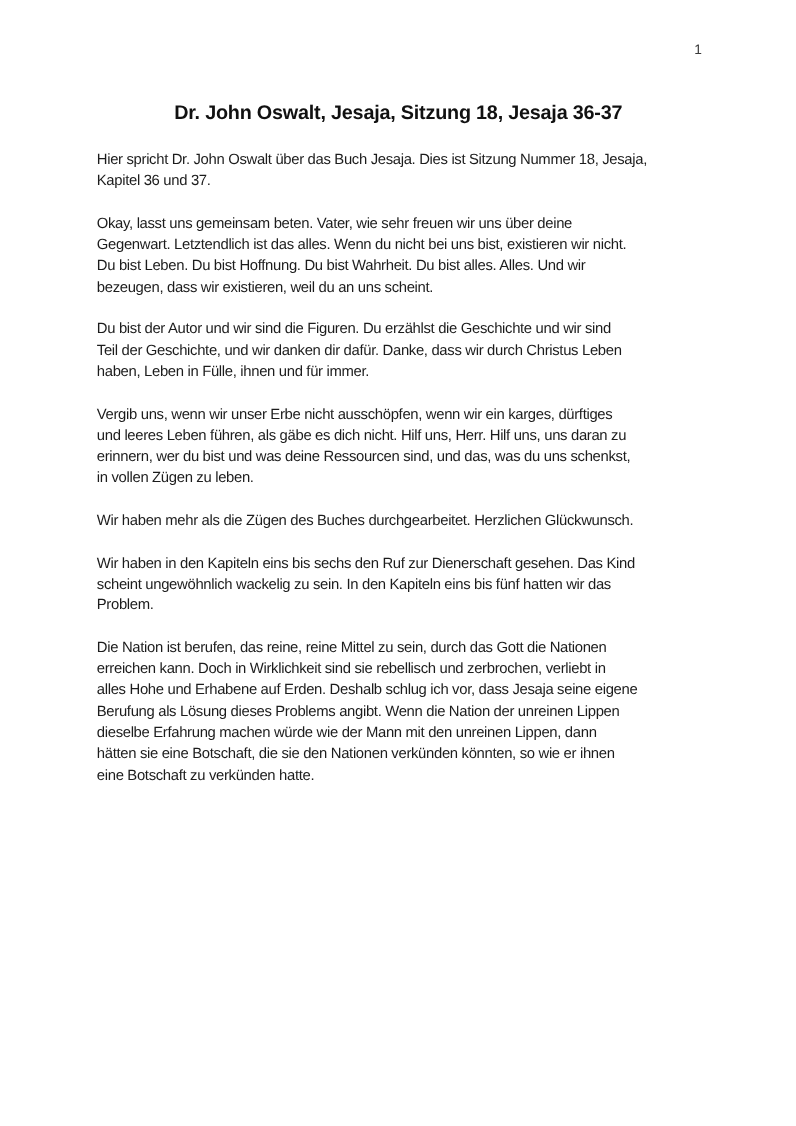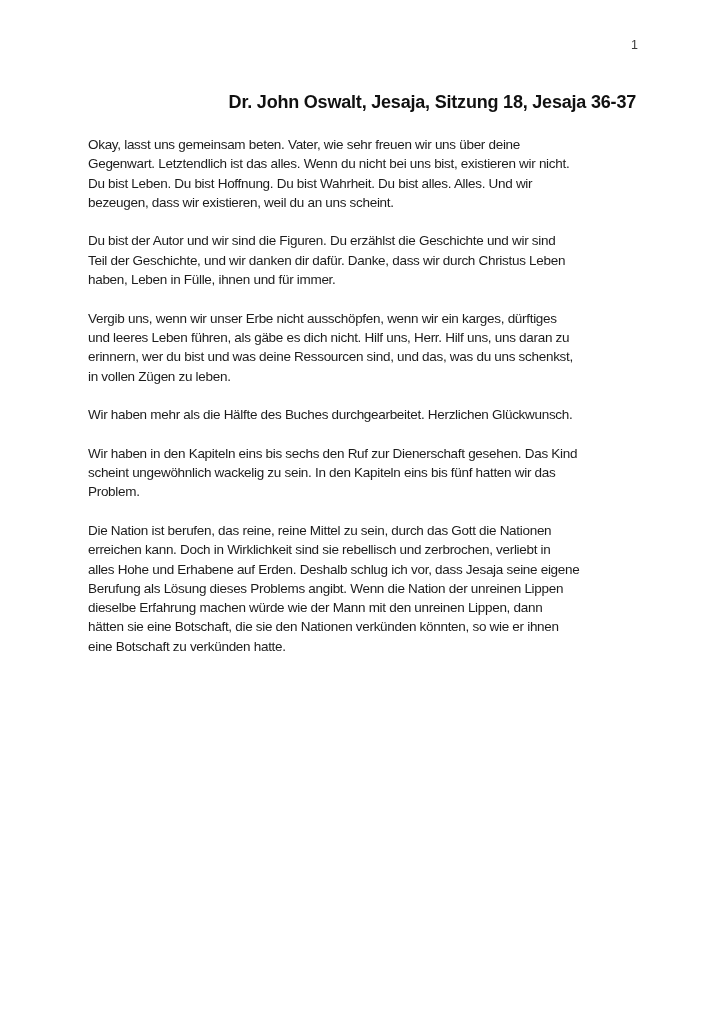--- a/index.html
+++ b/index.html
@@ -24,21 +24,21 @@
       line-height: 14px;
       color: #3a3a3a;
     }
     .content {
       position: absolute;
       left: 88px;
       top: 88px;
       width: 548px;
     }
     .title-block {
-      text-align: right;
+      text-align: center;
       font-weight: bold;
       color: #111111;
       letter-spacing: -0.2px;
     }
     .title-line {
       font-size: 18px;
       line-height: 28px;
     }
     .paragraphs {
       margin-top: 19px;
@@ -59,32 +59,34 @@
 
   <div class="page-number">1</div>
 
   <div class="content">
 
     <div class="title-block">
       <div class="title-line">Dr. John Oswalt, Jesaja, Sitzung 18, Jesaja 36-37</div>
     </div>
 
     <div class="paragraphs">
+      <p class="para">Hier spricht Dr. John Oswalt über das Buch Jesaja. Dies ist Sitzung Nummer 18, Jesaja,
+Kapitel 36 und 37.</p>
       <p class="para">Okay, lasst uns gemeinsam beten. Vater, wie sehr freuen wir uns über deine
 Gegenwart. Letztendlich ist das alles. Wenn du nicht bei uns bist, existieren wir nicht.
 Du bist Leben. Du bist Hoffnung. Du bist Wahrheit. Du bist alles. Alles. Und wir
 bezeugen, dass wir existieren, weil du an uns scheint.</p>
       <p class="para">Du bist der Autor und wir sind die Figuren. Du erzählst die Geschichte und wir sind
 Teil der Geschichte, und wir danken dir dafür. Danke, dass wir durch Christus Leben
 haben, Leben in Fülle, ihnen und für immer.</p>
       <p class="para">Vergib uns, wenn wir unser Erbe nicht ausschöpfen, wenn wir ein karges, dürftiges
 und leeres Leben führen, als gäbe es dich nicht. Hilf uns, Herr. Hilf uns, uns daran zu
 erinnern, wer du bist und was deine Ressourcen sind, und das, was du uns schenkst,
 in vollen Zügen zu leben.</p>
-      <p class="para">Wir haben mehr als die Hälfte des Buches durchgearbeitet. Herzlichen Glückwunsch.</p>
+      <p class="para">Wir haben mehr als die Zügen des Buches durchgearbeitet. Herzlichen Glückwunsch.</p>
       <p class="para">Wir haben in den Kapiteln eins bis sechs den Ruf zur Dienerschaft gesehen. Das Kind
 scheint ungewöhnlich wackelig zu sein. In den Kapiteln eins bis fünf hatten wir das
 Problem.</p>
       <p class="para">Die Nation ist berufen, das reine, reine Mittel zu sein, durch das Gott die Nationen
 erreichen kann. Doch in Wirklichkeit sind sie rebellisch und zerbrochen, verliebt in
 alles Hohe und Erhabene auf Erden. Deshalb schlug ich vor, dass Jesaja seine eigene
 Berufung als Lösung dieses Problems angibt. Wenn die Nation der unreinen Lippen
 dieselbe Erfahrung machen würde wie der Mann mit den unreinen Lippen, dann
 hätten sie eine Botschaft, die sie den Nationen verkünden könnten, so wie er ihnen
 eine Botschaft zu verkünden hatte.</p>

